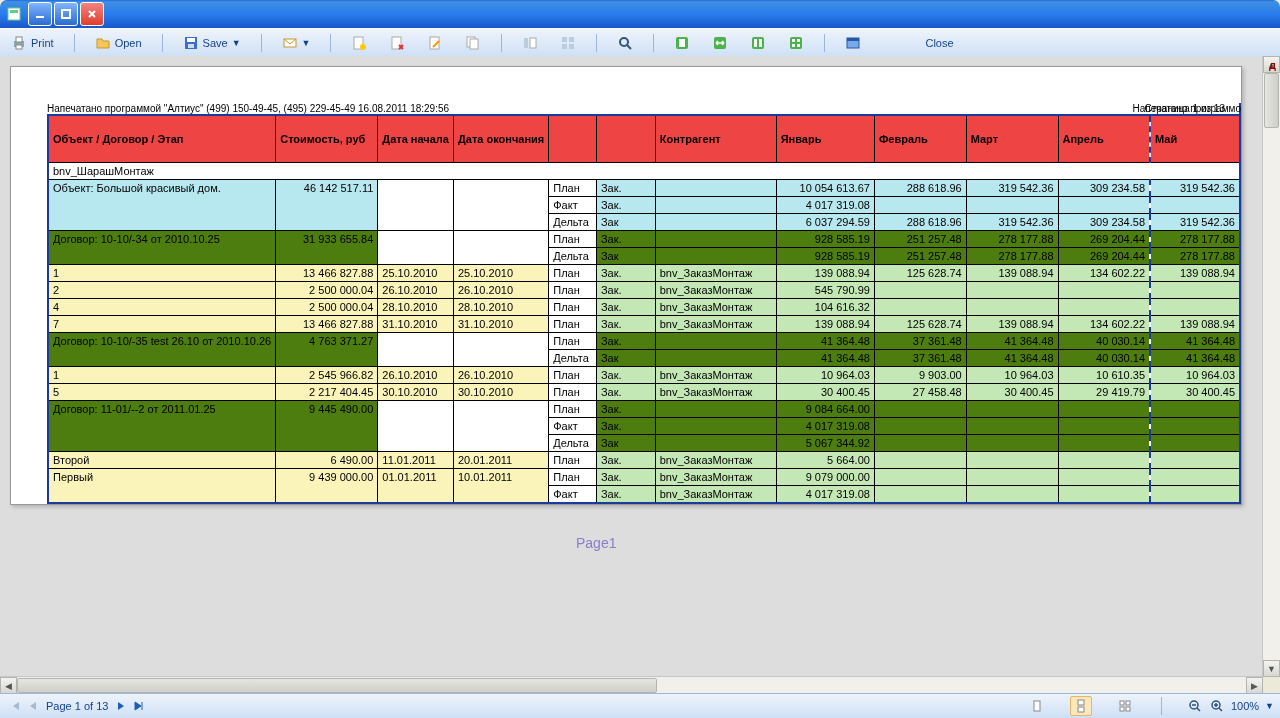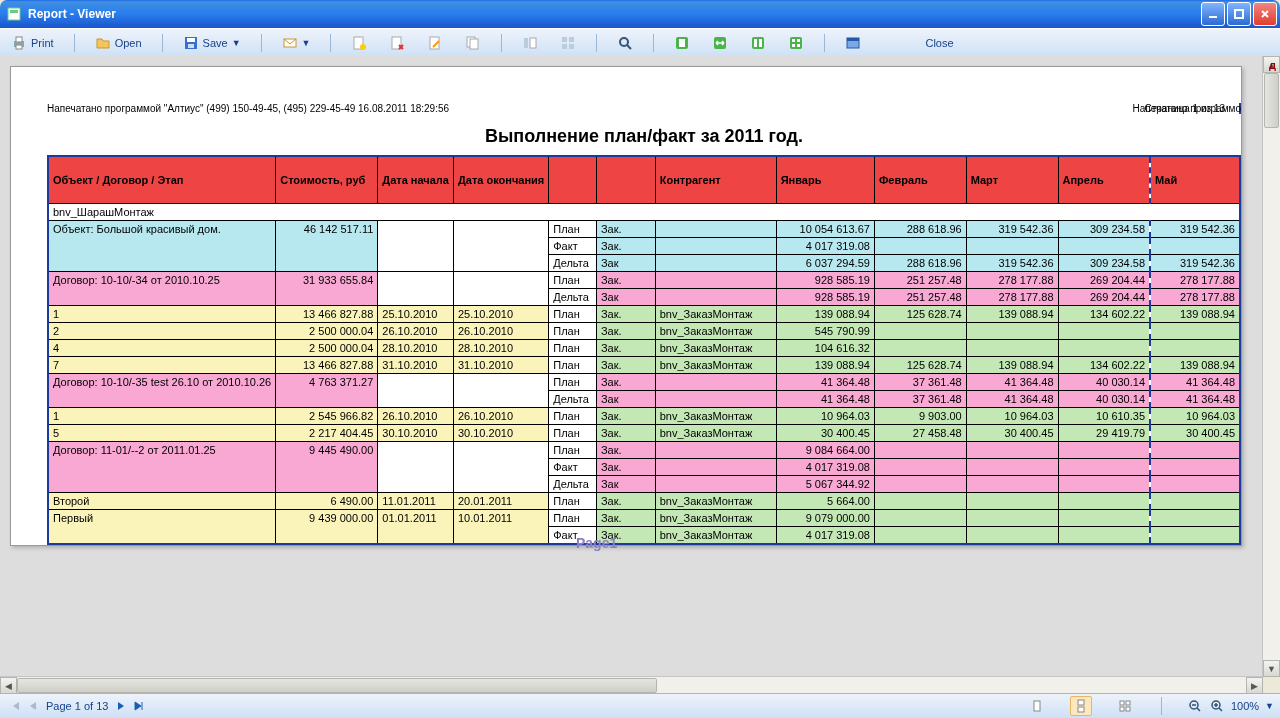--- a/index.html
+++ b/index.html
@@ -31,25 +31,25 @@
 .pagepad{padding:36px 0 0 36px}
 
 .report-top{font-size:10px;color:#000;display:flex;justify-content:space-between;padding-right:0}
 .report-title{font-weight:bold;font-size:18px;text-align:center;padding:12px 0 8px}
 table.rep{border-collapse:collapse;border:2px solid #1a3a9e;table-layout:fixed}
 table.rep td,table.rep th{border:1px solid #000;font-size:11px;padding:2px 4px;vertical-align:top;overflow:hidden;white-space:nowrap}
 table.rep th{font-weight:bold;text-align:left;vertical-align:middle;background:#ef4444;height:42px}
 .col-obj{width:133px}.col-sum{width:108px}.col-d1,.col-d2{width:62px}.col-pf{width:50px}.col-z{width:80px}.col-kon{width:135px}.col-m{width:112px}.col-may{width:108px}
 .r-num{text-align:right}
 .bg-cyan{background:#b8e8ef}
-.bg-peach{background:#f9a8d4}
+.bg-peach{background:#4d7c0f}
 .bg-yellow{background:#faf4ba}
 .bg-green{background:#c4e8b5}
 .wrap{white-space:normal}
-.pagemark{position:absolute;left:565px;top:468px;color:#8b7dc7;font-size:14px;font-weight:bold;pointer-events:none}
+.pagemark{position:absolute;left:565px;top:468px;color:#8b7dc7;font-size:14px;font-weight:normal;pointer-events:none}
 .dashborder{border-right:2px dashed #1a3a9e!important}
 
 .status{position:absolute;left:0;right:0;bottom:0;height:24px;background:linear-gradient(to bottom,#eef3fb,#cee0f6);border-top:1px solid #9cb6d8;display:flex;align-items:center;padding:0 6px;gap:22px;color:#15428b}
 .navbtn{width:18px;height:18px;display:flex;align-items:center;justify-content:center;cursor:pointer;color:#1b5fb5}
 .navbtn.dis{color:#a8b9d0}
 .status .flex{flex:1}
 .zoomgrp{display:flex;align-items:center;gap:6px}
 .zbtn{width:16px;height:16px;display:flex;align-items:center;justify-content:center;cursor:pointer}
 .status .mode{width:20px;height:18px;display:flex;align-items:center;justify-content:center;border:1px solid transparent;cursor:pointer}
 .status .mode.active{background:#fde8bd;border:1px solid #e8b765;border-radius:2px}
@@ -60,21 +60,20 @@
 </head>
 <body>
 
 <div class="titlebar">
   <span class="app-icon">
     <svg width="16" height="16">
         <rect x="2" y="2" width="12" height="12" fill="#fff" stroke="#6c8" stroke-width="1"></rect>
         <rect x="4" y="4" width="8" height="3" fill="#6c8"></rect>
       </svg>
   </span>
-  <span class="title">Report - Viewer</span>
   <div class="winbtns">
     <div class="winbtn">
         <span>
       <svg width="10" height="10">
             <rect x="1" y="7" width="8" height="2" fill="#fff"></rect>
           </svg>
         </span>
       </div>
     <div class="winbtn">
         <span>
@@ -252,21 +251,20 @@
 
 <div class="view">
   <div class="pagepane">
     <div class="page">
       <div class="pagepad">
         <div class="report-top">
           <span>Напечатано программой "Алтиус" (499) 150-49-45, (495) 229-45-49   16.08.2011 18:29:56</span>
           <span style="border-right:2px dashed #1a3a9e;padding-right:14px">Страница 1 из 13</span>
         </div>
         <div style="position:absolute;right:0;top:36px;font-size:10px">Напечатано программо</div>
-        <div class="report-title">Выполнение план/факт за 2011 год.</div>
         <table class="rep">
           <colgroup>
             <col class="col-obj">
               <col class="col-sum">
               <col class="col-d1">
               <col class="col-d2">
             <col class="col-pf">
               <col class="col-z">
               <col class="col-kon">
             <col class="col-m">

